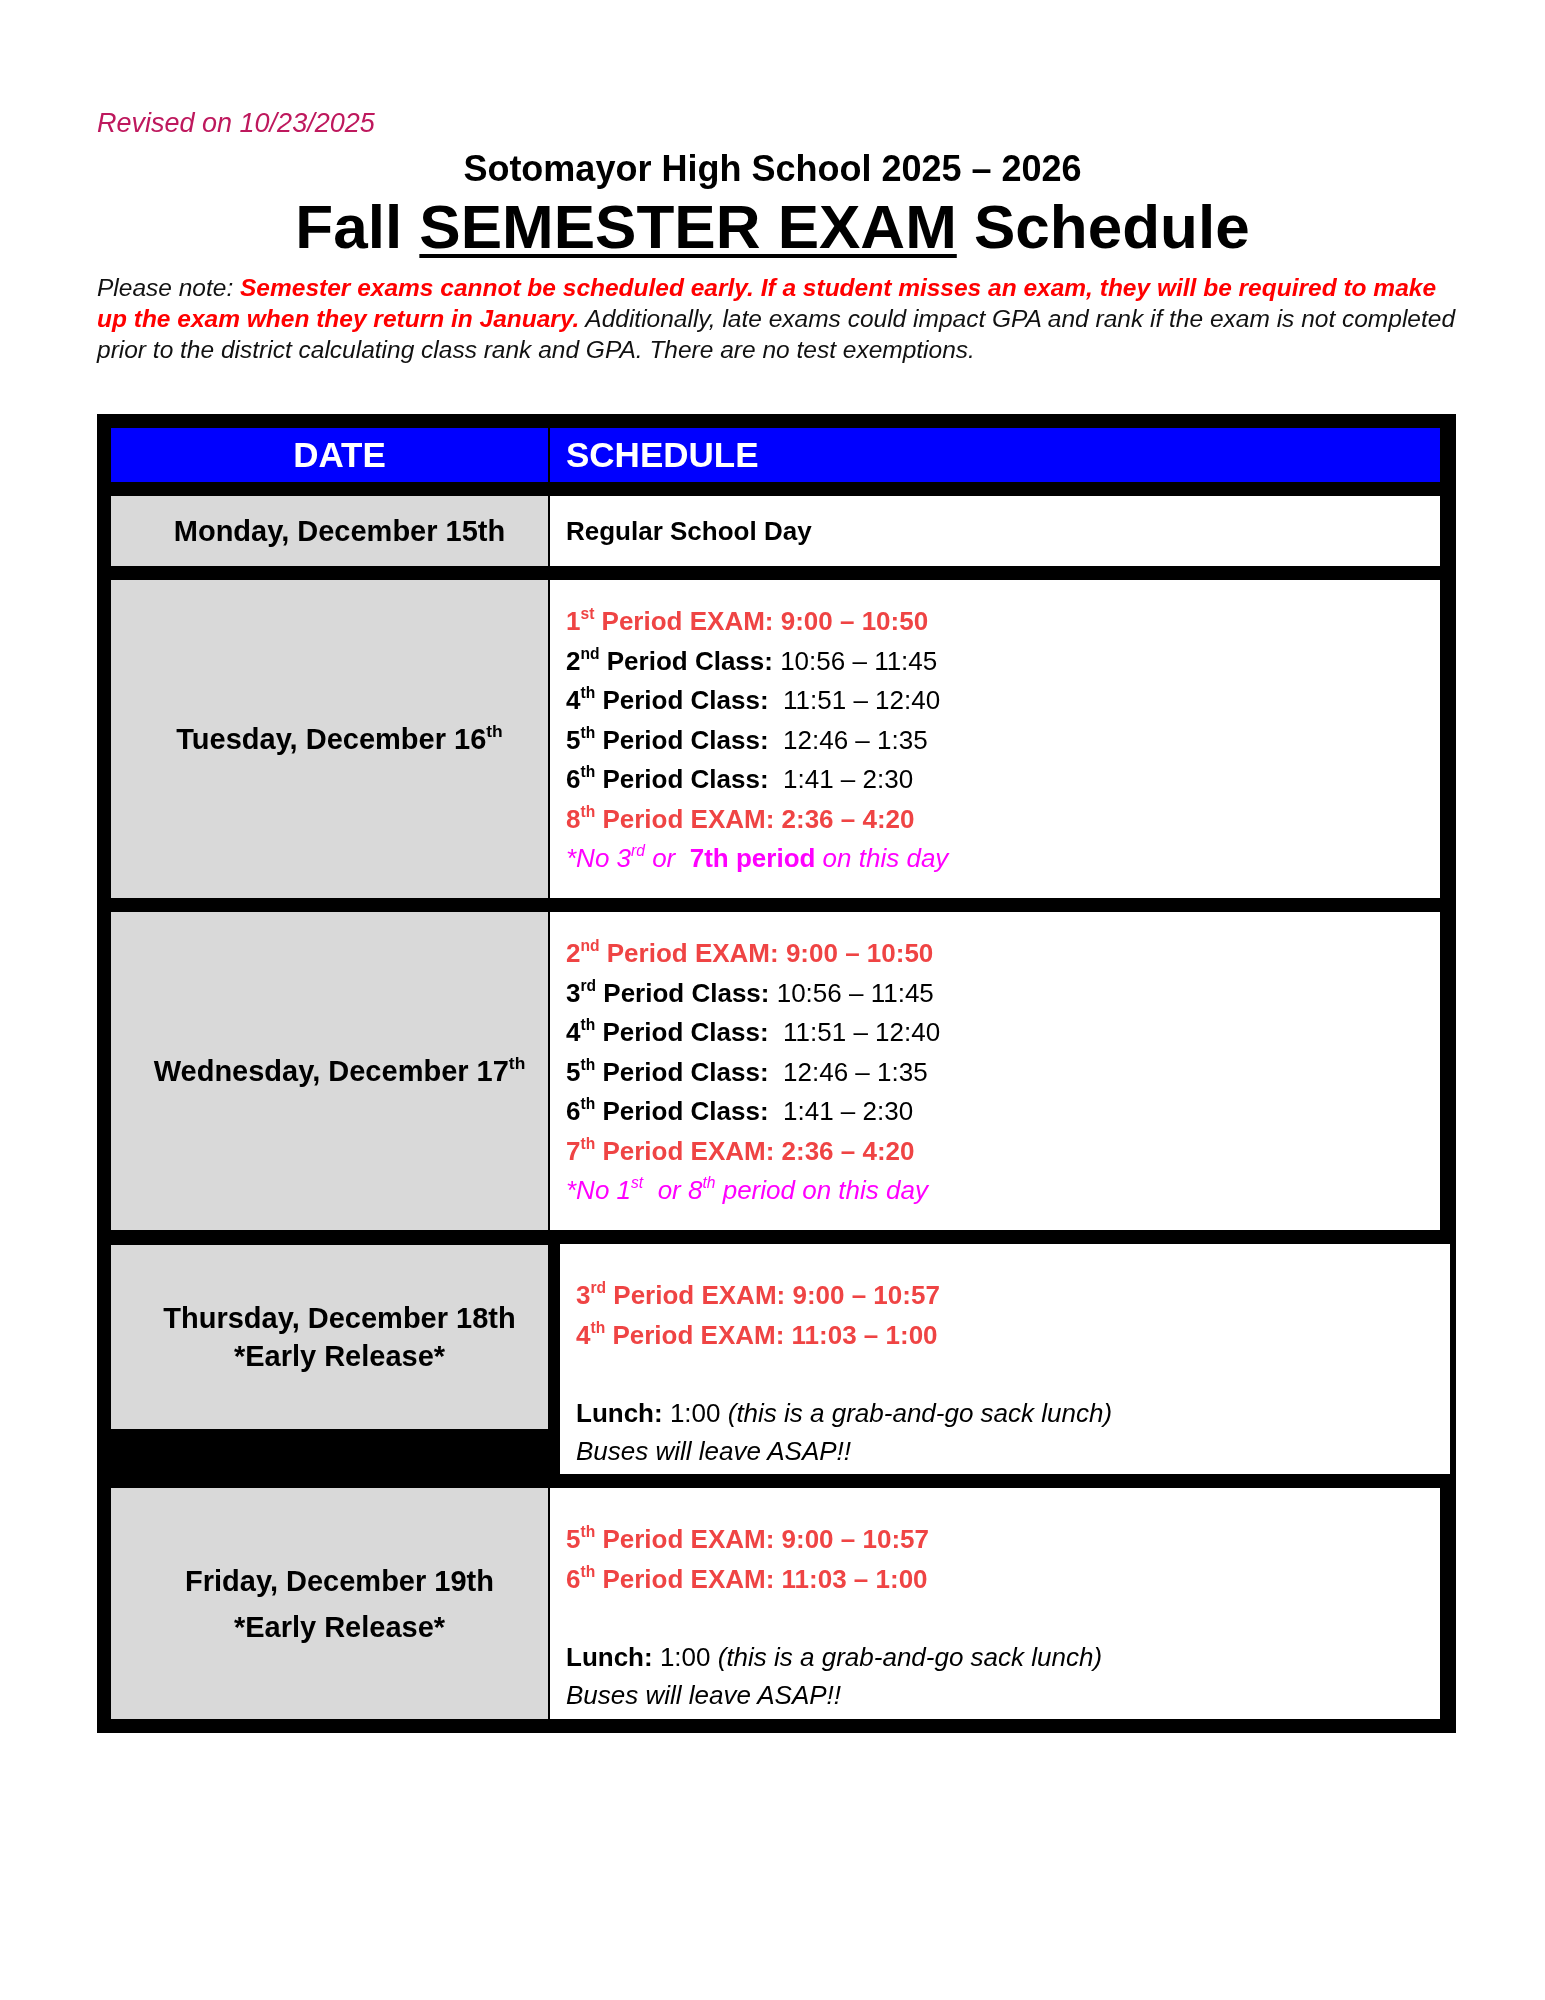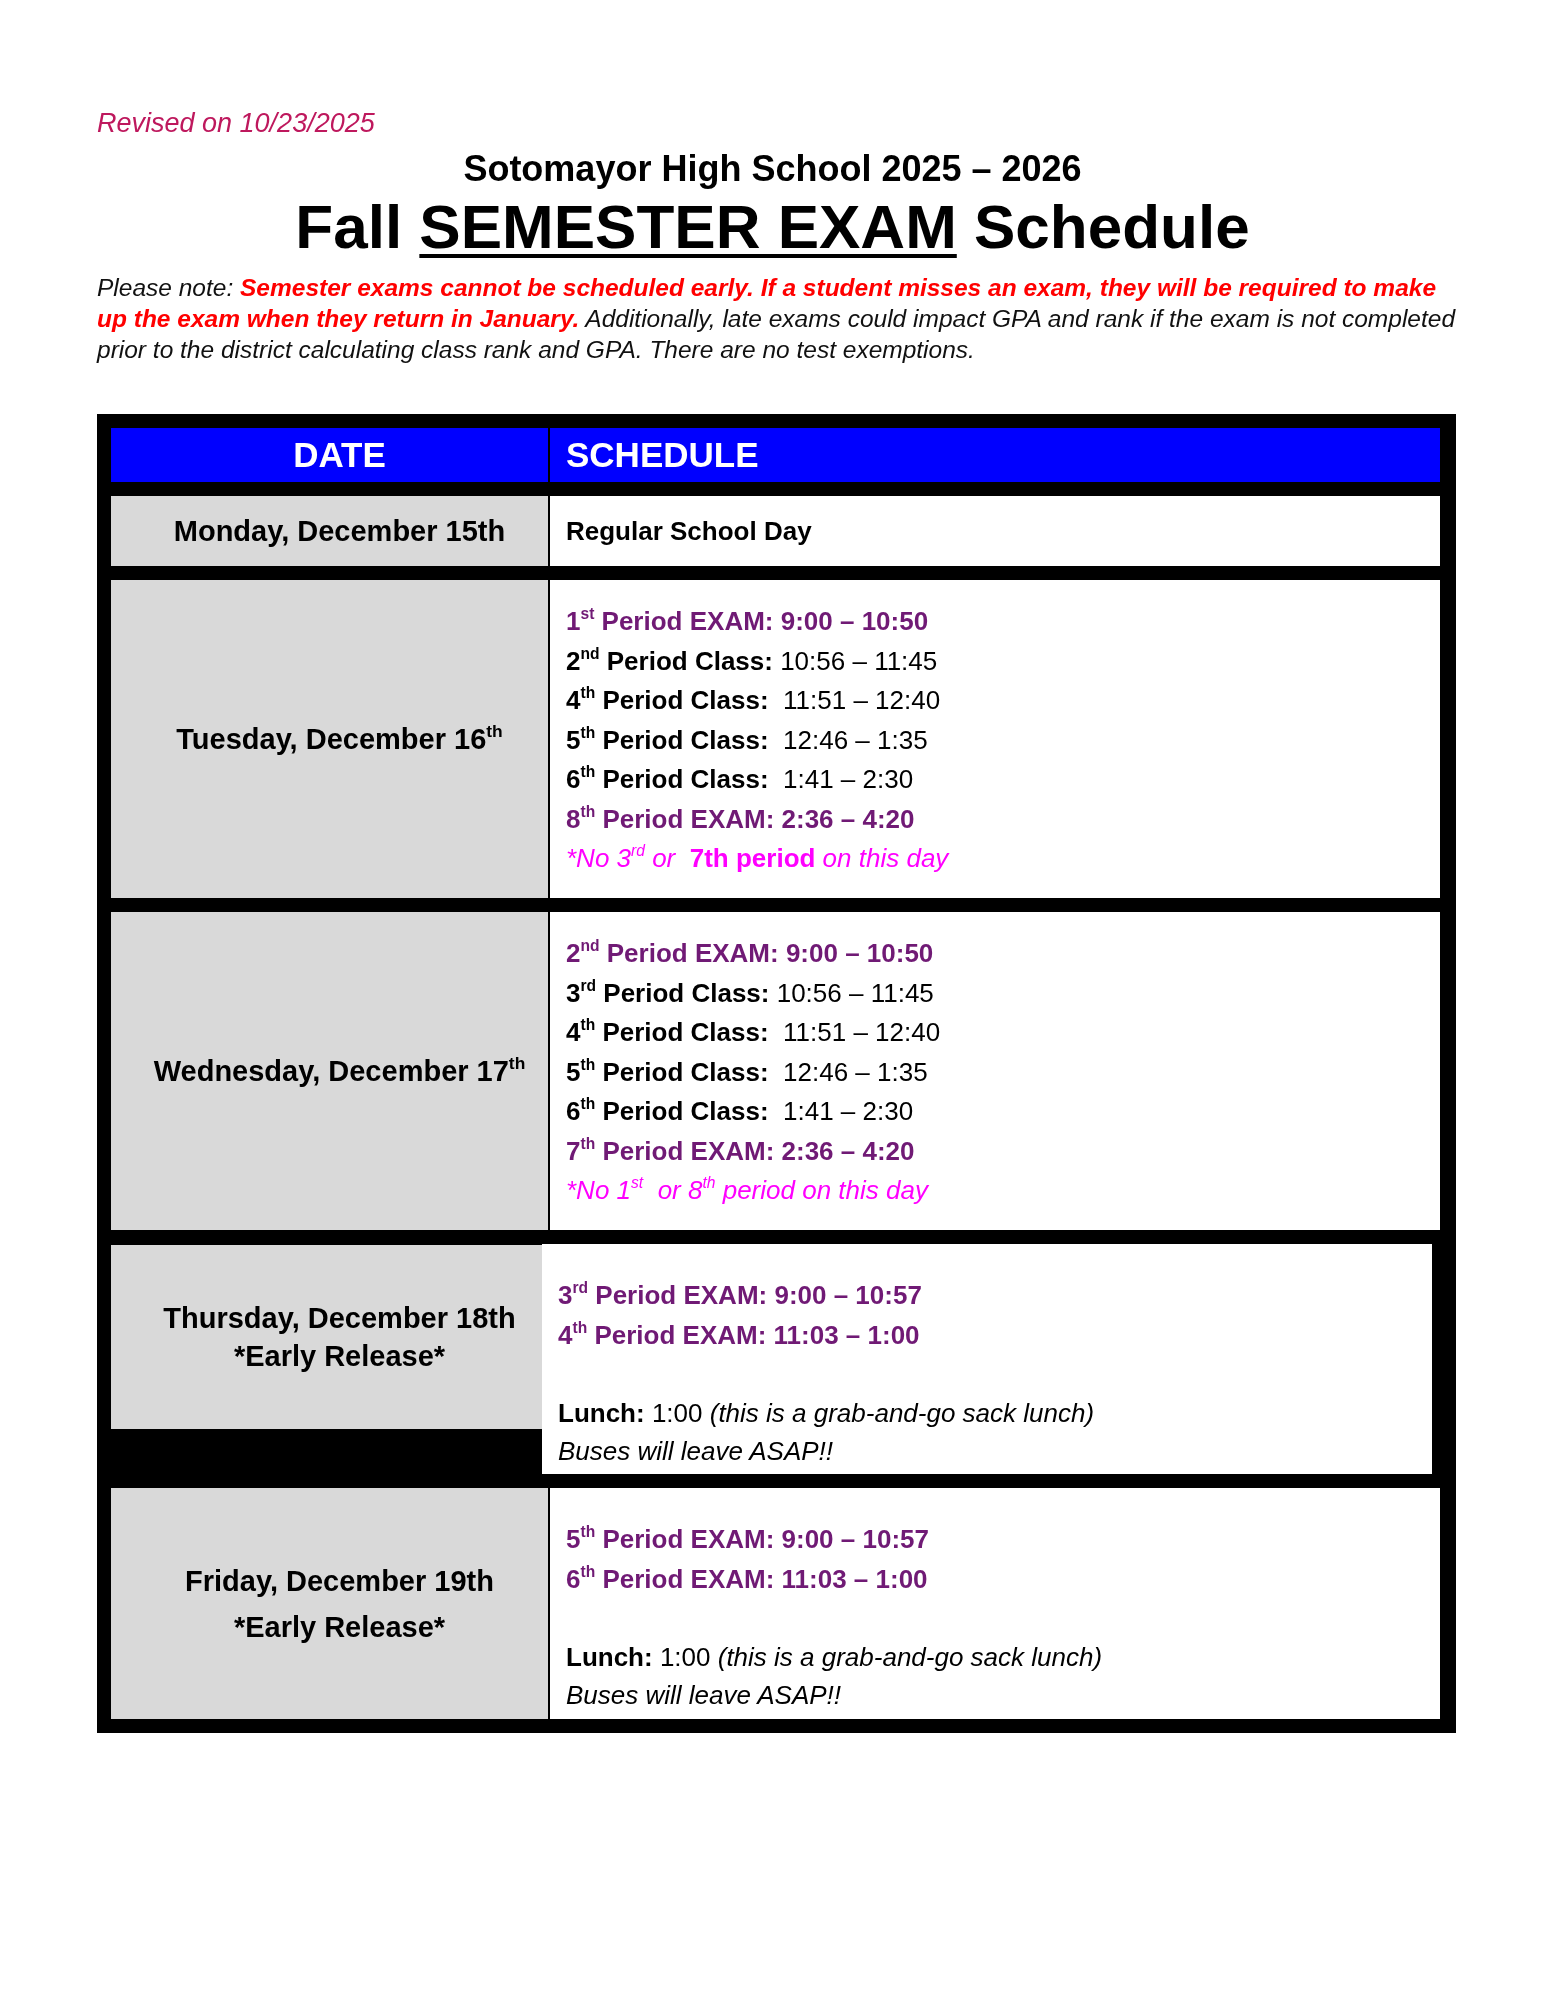--- a/index.html
+++ b/index.html
@@ -10,21 +10,21 @@
   .title .u { text-decoration: underline; text-decoration-thickness: 4px; text-underline-offset: 6px; }
   .note { position: absolute; left: 97px; width: 1360px; top: 272px; font-size: 24.5px; font-style: italic; line-height: 31px; color: #111; }
   .note .red { color: #ff0000; font-weight: bold; }
 
   .tbl { position: absolute; left: 97px; top: 414px; width: 1359px; height: 1319px; background: #000; box-sizing: border-box; }
   .cell { position: absolute; box-sizing: border-box; padding-left: 20px; }
   .hdr { background: #0000ff; color: #fff; font-weight: bold; font-size: 35px; display: flex; align-items: center; }
   .date { background: #d9d9d9; font-weight: bold; font-size: 29px; display: flex; flex-direction: column; align-items: center; justify-content: center; text-align: center; }
   .sched { background: #fff; font-size: 26px; padding-left: 16px; }
   .line { line-height: 39.5px; white-space: pre; }
-  .exam { color: #701a75; font-weight: bold; }
+  .exam { color: #ef4444; font-weight: bold; }
   .cls b { font-weight: bold; }
   .note-pink { color: #ff00ff; font-style: italic; }
   sup { font-size: 0.6em; line-height: 0; vertical-align: 0.7em; }
 </style>
 </head>
 <body>
 
 <div class="revised">Revised on 10/23/2025</div>
 <div class="school">Sotomayor High School 2025 – 2026</div>
 <div class="title"><span>Fall </span><span class="u">SEMESTER EXAM</span><span> Schedule</span></div>
@@ -69,21 +69,21 @@
     <div class="line cls"><b><span>5</span><sup>th</sup><span> Period Class:</span></b><span>  12:46 – 1:35</span></div>
     <div class="line cls"><b><span>6</span><sup>th</sup><span> Period Class:</span></b><span>  1:41 – 2:30</span></div>
     <div class="line exam"><span>7</span><sup>th</sup><span> Period EXAM: 2:36 – 4:20</span></div>
     <div class="line note-pink"><span>*No 1</span><sup>st</sup><span>  or 8</span><sup>th</sup><span> period on this day</span></div>
   </div>
 
   <div class="cell date" style="left:14px;top:831px;width:437px;height:184px;line-height:38px;">
     <span>Thursday, December 18th</span>
     <span>*Early Release*</span>
   </div>
-  <div class="cell sched" style="left:445px;top:830px;width:890px;height:230px;padding-top:32px;">
+  <div class="cell sched" style="left:463px;top:830px;width:890px;height:230px;padding-top:32px;">
     <div class="line exam"><span>3</span><sup>rd</sup><span> Period EXAM: 9:00 – 10:57</span></div>
     <div class="line exam"><span>4</span><sup>th</sup><span> Period EXAM: 11:03 – 1:00</span></div>
     <div class="line" style="height:39px"></div>
     <div class="line"><b>Lunch:</b><span> 1:00 </span><i>(this is a grab-and-go sack lunch)</i></div>
     <div class="line" style="font-style:italic;line-height:34px">Buses will leave ASAP!!</div>
   </div>
 
   <div class="cell date" style="left:14px;top:1074px;width:437px;height:231px;line-height:46px;">
     <span>Friday, December 19th</span>
     <span>*Early Release*</span>

